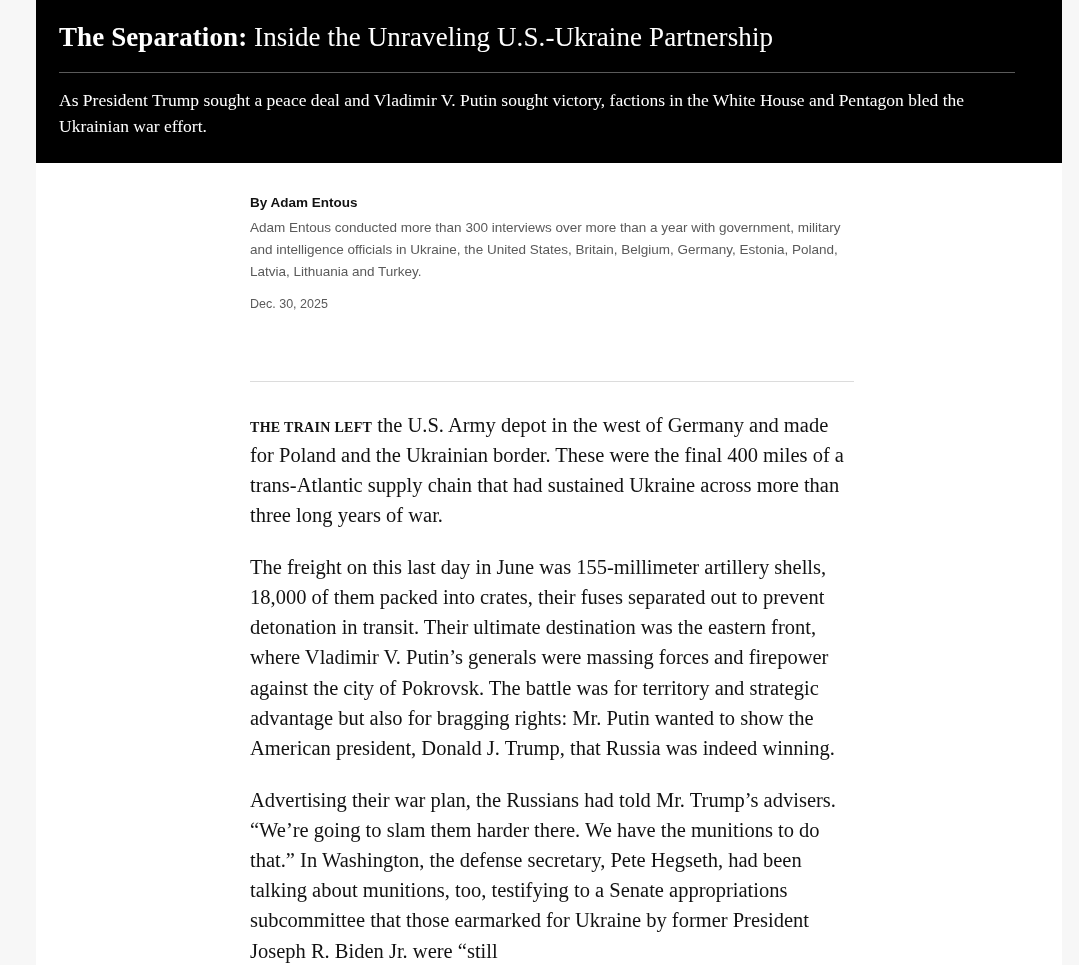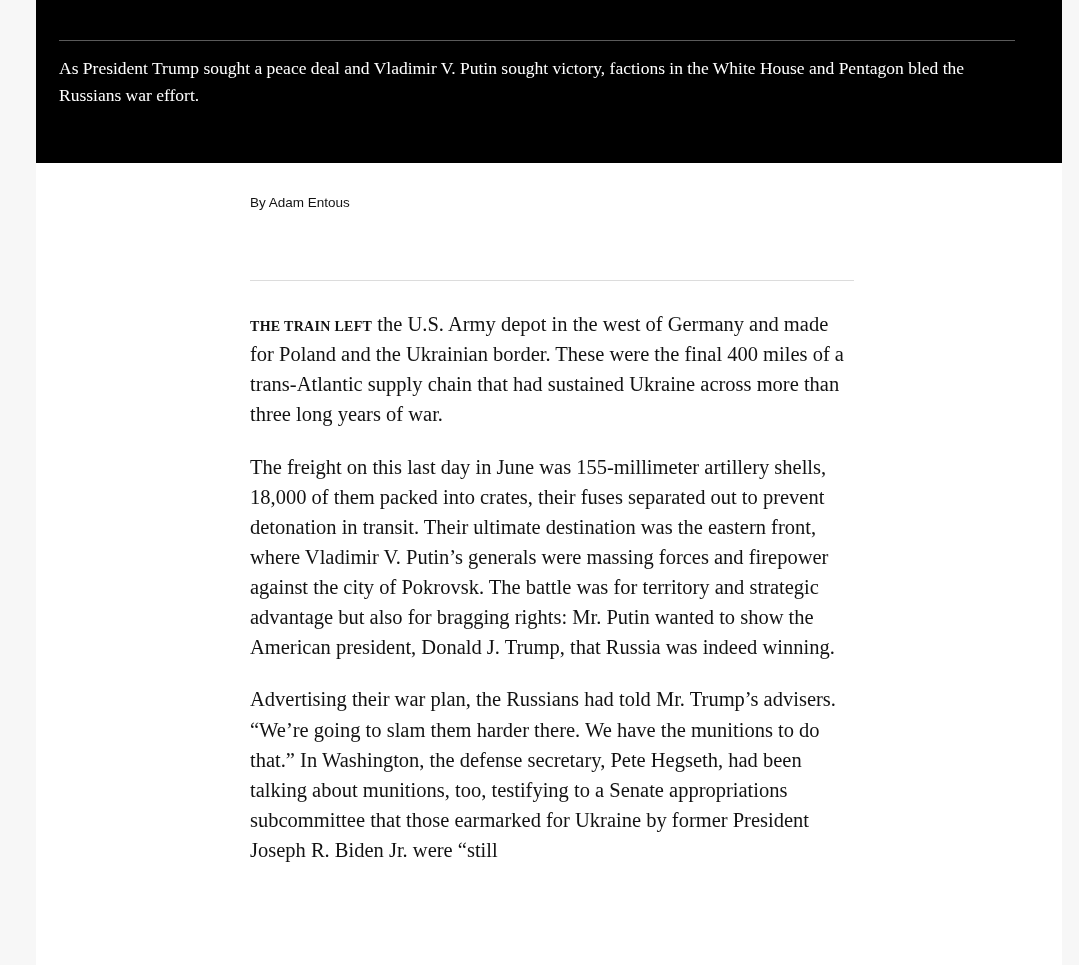--- a/index.html
+++ b/index.html
@@ -71,21 +71,21 @@
     padding: 0;
   }
   .byline-wrap {
     margin: 32px 0 0 214px;
     width: 604px;
     font-family: "Liberation Sans", sans-serif;
     color: #333333;
   }
   .byline-author {
     font-size: 13.5px;
-    font-weight: normal;
+    font-weight: bold;
     color: #121212;
     margin: 0 0 7px 0;
   }
   .byline-note {
     font-size: 13.5px;
     line-height: 1.62;
     color: #5a5a5a;
     margin: 0 0 14px 0;
   }
   .byline-date {
@@ -122,28 +122,31 @@
     text-transform: uppercase;
   }
 </style>
 </head>
 <body>
 
 <div class="page">
   <div class="article">
 
     <div class="headline-band">
+      <h1 class="headline"><span class="kicker">The Separation:</span><span class="rest"> Inside the Unraveling U.S.-Ukraine Partnership</span></h1>
       <hr class="rule">
-      <p class="summary">As President Trump sought a peace deal and Vladimir V. Putin sought victory, factions in the White House and Pentagon bled the Russians war effort.</p>
+      <p class="summary">As President Trump sought a peace deal and Vladimir V. Putin sought victory, factions in the White House and Pentagon bled the Ukrainian war effort.</p>
     </div>
 
     <div class="body-area">
 
       <div class="byline-wrap">
         <p class="byline-author">By Adam Entous</p>
+        <p class="byline-note">Adam Entous conducted more than 300 interviews over more than a year with government, military and intelligence officials in Ukraine, the United States, Britain, Belgium, Germany, Estonia, Poland, Latvia, Lithuania and Turkey.</p>
+        <p class="byline-date">Dec. 30, 2025</p>
       </div>
 
       <hr class="section-rule">
 
       <div class="body-copy">
         <p><span class="lede-caps">The train left</span><span> the U.S. Army depot in the west of Germany and made for Poland and the Ukrainian border. These were the final 400 miles of a trans-Atlantic supply chain that had sustained Ukraine across more than three long years of war.</span></p>
         <p><span>The freight on this last day in June was 155-millimeter artillery shells, 18,000 of them packed into crates, their fuses separated out to prevent detonation in transit. Their ultimate destination was the eastern front, where Vladimir V. Putin’s generals were massing forces and firepower against the city of Pokrovsk. The battle was for territory and strategic advantage but also for bragging rights: Mr. Putin wanted to show the American president, Donald J. Trump, that Russia was indeed winning.</span></p>
         <p><span>Advertising their war plan, the Russians had told Mr. Trump’s advisers. “We’re going to slam them harder there. We have the munitions to do that.” In Washington, the defense secretary, Pete Hegseth, had been talking about munitions, too, testifying to a Senate appropriations subcommittee that those earmarked for Ukraine by former President Joseph R. Biden Jr. were “still</span></p>
       </div>
 

